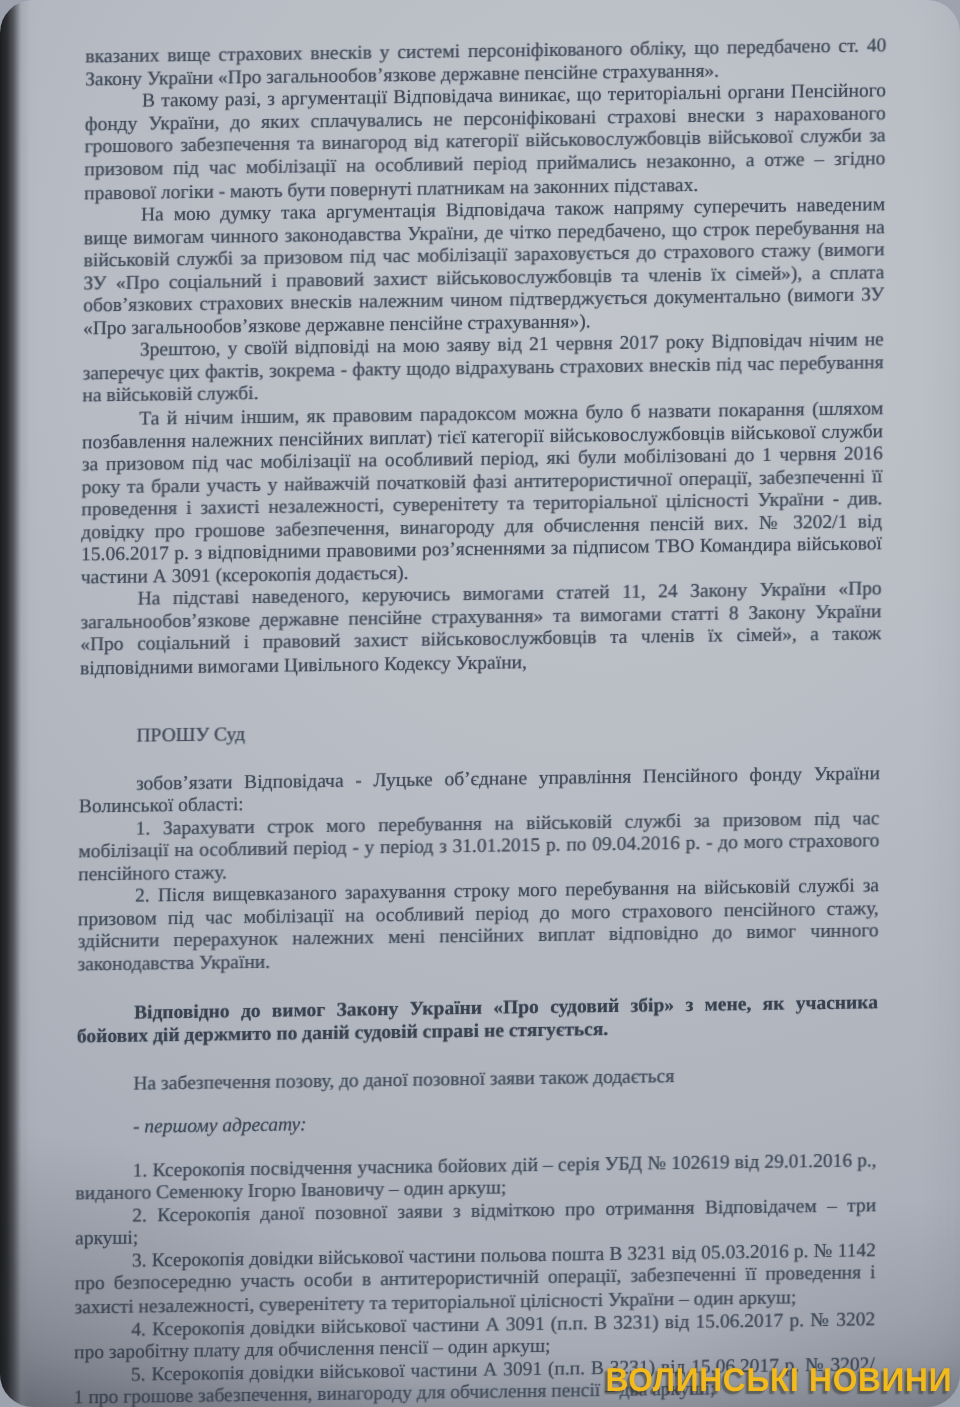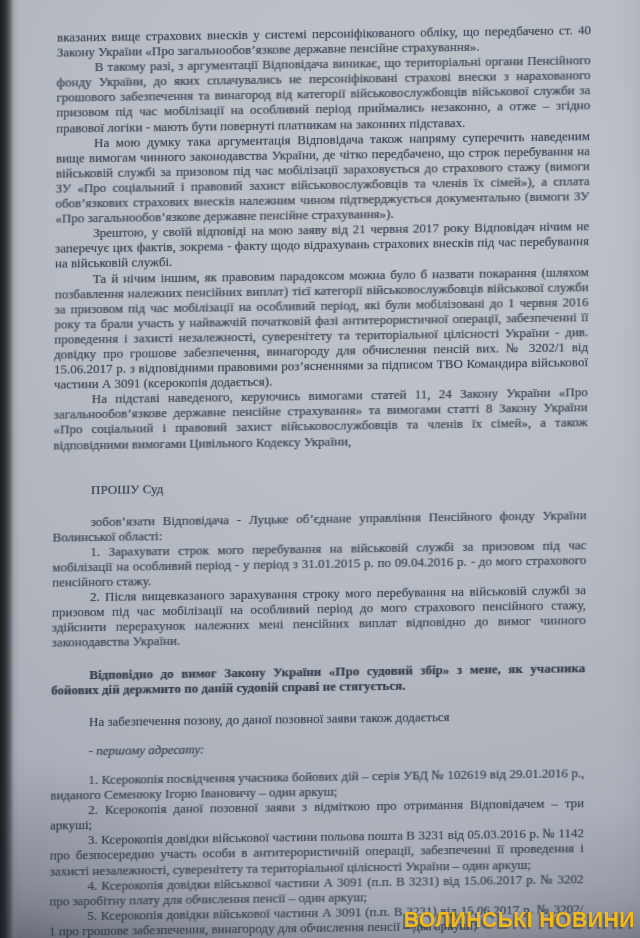--- a/index.html
+++ b/index.html
@@ -15,20 +15,21 @@
   }
   .photo {
     position: relative;
     width: 640px;
     height: 938px;
     overflow: hidden;
     background:
       radial-gradient(130% 95% at 62% 22%,
         #c1c5cb 0%, #b8bcc4 38%, #afb4bd 62%, #a6abb6 85%, #9aa0ac 100%);
     box-shadow: inset 0 -30px 45px -25px rgba(38,42,52,0.35);
+    border-radius: 22px;
   }
   
   .edge-left {
     position: absolute;
     left: 0; top: 0; bottom: 0;
     width: 20px;
     background: linear-gradient(to right,
       #1c1d20 0%, #2c2d31 22%, #55585e 45%,
       rgba(150,155,164,0.45) 70%, rgba(180,184,192,0) 100%);
     pointer-events: none;

